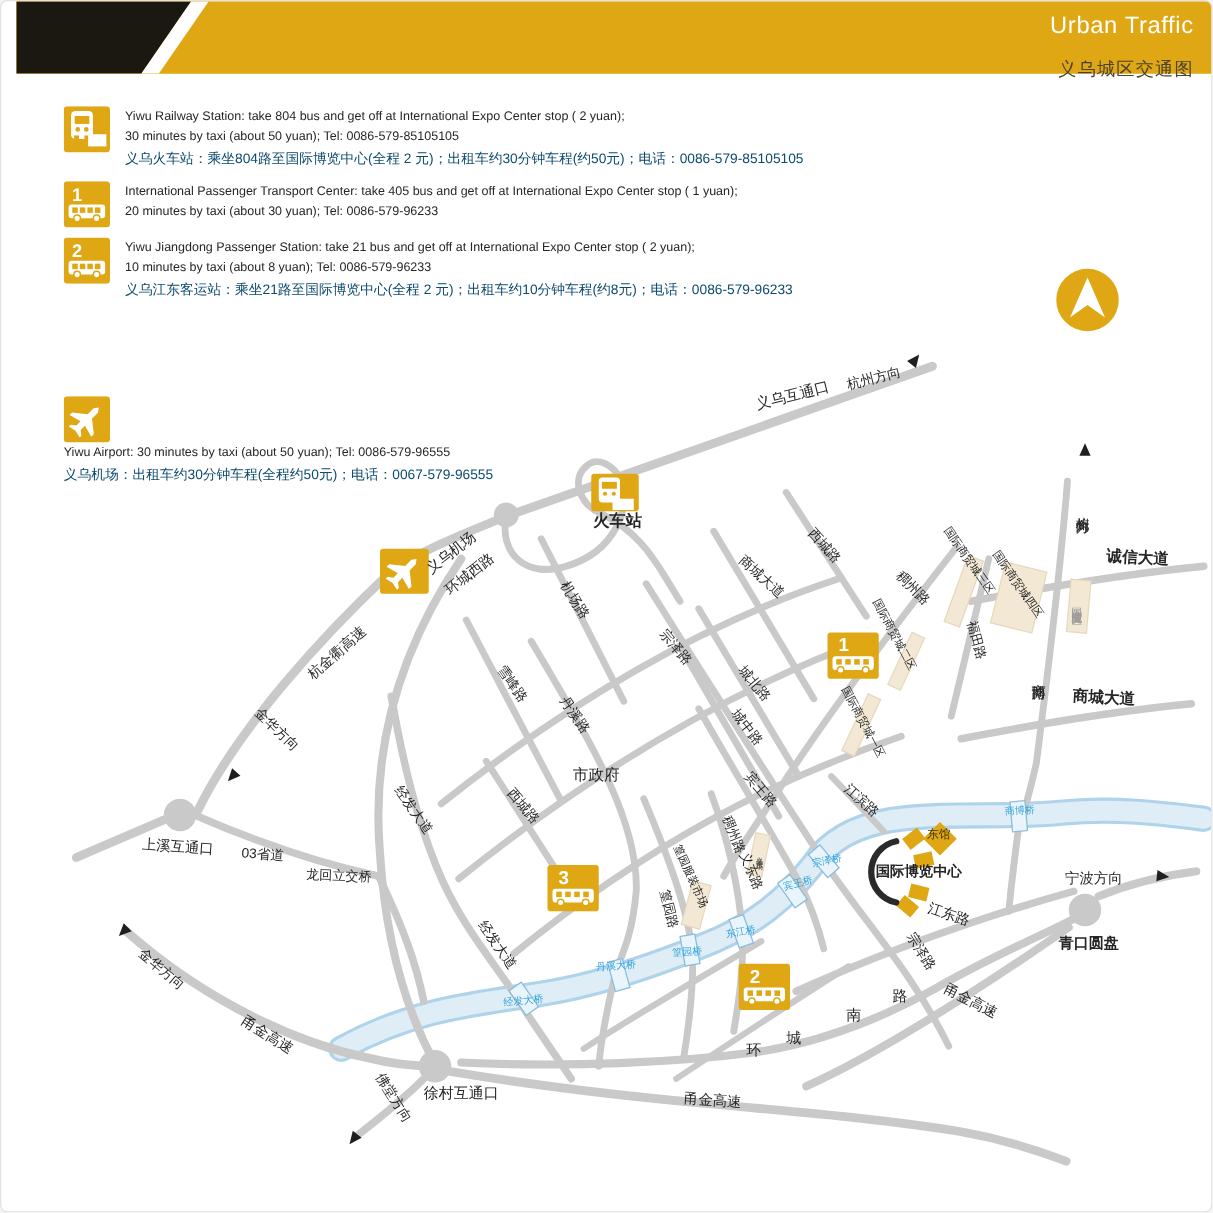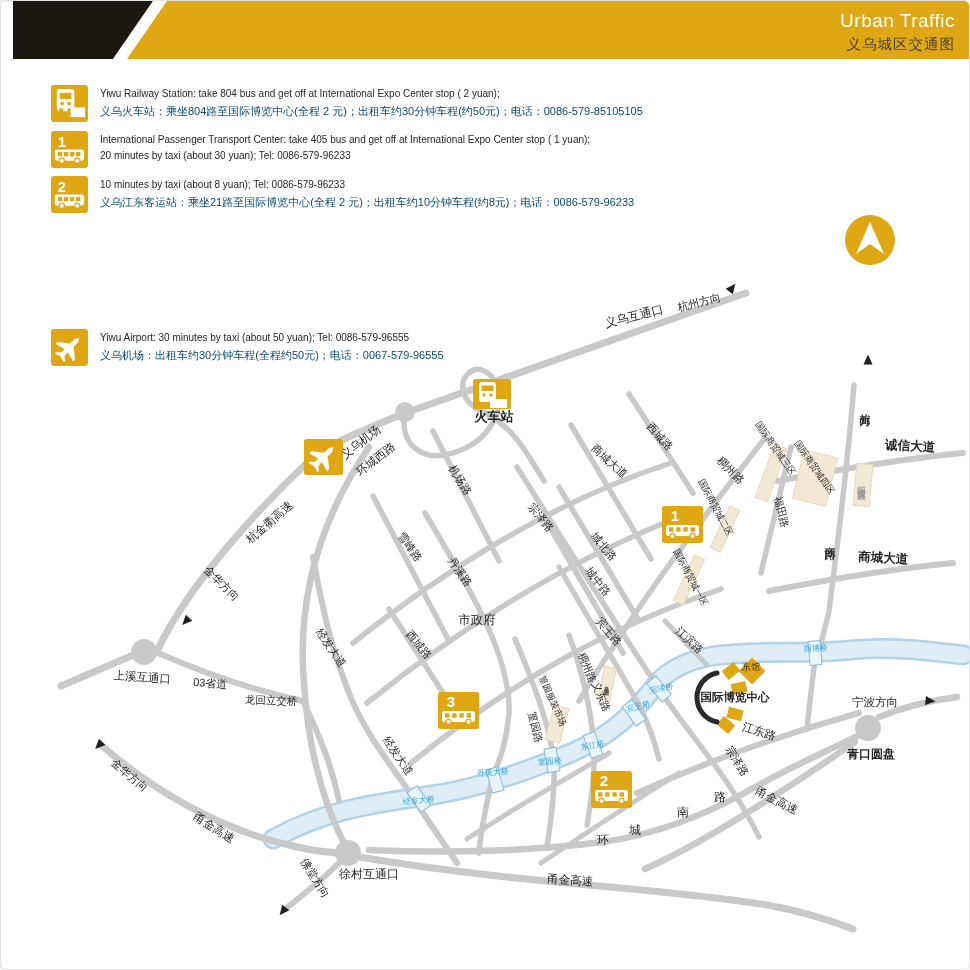--- a/index.html
+++ b/index.html
@@ -6,25 +6,25 @@
   .page{position:relative;width:968px;height:968px;background:#ffffff;border:1px solid #e2e2e2;
         border-radius:6px;overflow:hidden;font-family:"Liberation Sans","DejaVu Sans",sans-serif;margin:0 auto;}
   
   .header{position:absolute;left:12px;top:0;width:100%;height:58px;background:#DFA713;z-index:3;}
   .hdr-black{position:absolute;left:0;top:0;width:160px;height:58px;background:#1b1812;
              clip-path:polygon(0 0,140px 0,100px 58px,0 58px);}
   .hdr-stripe{position:absolute;left:0;top:0;width:170px;height:58px;background:#ffffff;
              clip-path:polygon(140px 0,154px 0,114px 58px,100px 58px);}
   .hdr-titles{position:absolute;right:26px;top:9px;text-align:right;}
   .t-en{color:#ffffff;font-size:19px;letter-spacing:.5px;}
-  .t-zh{color:#4b4330;font-size:14.5px;margin-top:3px;letter-spacing:1px;}
+  .t-zh{color:#4b4330;font-size:14.5px;margin-top:14px;letter-spacing:1px;}
   
   .legend{position:absolute;left:50px;top:84px;z-index:2;width:680px;}
   .lg-block{display:flex;align-items:flex-start;}
-  .lg-b2{margin-top:9px;} .lg-b3{margin-top:8px;} .lg-b4{margin-top:116px;}
+  .lg-b2{margin-top:9px;} .lg-b3{margin-top:8px;} .lg-b4{margin-top:76px;flex-direction:column;}
   .lg-icon{width:37px;height:37px;flex:0 0 auto;margin-right:12px;}
   .lg-text{padding-top:1px;}
   .ln{white-space:nowrap;}
   .en{color:#262626;font-size:10px;line-height:16px;}
   .zh{color:#0c4a6e;font-size:11px;line-height:18px;}
   
   #map{position:absolute;left:0;top:0;z-index:1;}
   .rd{fill:none;stroke:#C9C9C9;stroke-linecap:round;stroke-linejoin:round;}
   .rv-edge{fill:none;stroke:#AFD3EA;stroke-width:21;stroke-linecap:round;}
   .rv-fill{fill:none;stroke:#DEEDF6;stroke-width:16;stroke-linecap:round;}
@@ -256,20 +256,21 @@
         <rect x="6" y="4" width="18" height="23" rx="3.5" fill="#ffffff"></rect>
         <rect x="9" y="8" width="12" height="6.5" fill="#DFA713"></rect>
         <circle cx="11.5" cy="19" r="1.9" fill="#DFA713"></circle>
         <circle cx="18.5" cy="19" r="1.9" fill="#DFA713"></circle>
         <rect x="8.5" y="24" width="4" height="4" fill="#DFA713"></rect>
         <rect x="17" y="24" width="4" height="4" fill="#DFA713"></rect>
         <rect x="20" y="23" width="15" height="10" fill="#ffffff"></rect>
       </svg>
       <div class="lg-text">
         <div class="ln en">Yiwu Railway Station: take 804 bus and get off at International Expo Center stop ( 2 yuan);</div>
+        <div class="ln en">30 minutes by taxi (about 50 yuan); Tel: 0086-579-85105105</div>
         <div class="ln zh">义乌火车站：乘坐804路至国际博览中心(全程 2 元)；出租车约30分钟车程(约50元)；电话：0086-579-85105105</div>
       </div>
     </div>
 
     <div class="lg-block lg-b2">
       <svg class="lg-icon" viewBox="0 0 38 38">
         <rect x="0" y="0" width="38" height="38" rx="3" fill="#DFA713"></rect>
         <text x="11" y="16" text-anchor="middle" fill="#ffffff" font-size="15" font-weight="bold">1</text>
         <rect x="4" y="19" width="30" height="11.5" rx="2.5" fill="#ffffff"></rect>
         <rect x="7" y="21.5" width="4.5" height="4.5" fill="#DFA713"></rect>
@@ -291,20 +292,21 @@
         <text x="11" y="16" text-anchor="middle" fill="#ffffff" font-size="15" font-weight="bold">2</text>
         <rect x="4" y="19" width="30" height="11.5" rx="2.5" fill="#ffffff"></rect>
         <rect x="7" y="21.5" width="4.5" height="4.5" fill="#DFA713"></rect>
         <rect x="13.2" y="21.5" width="4.5" height="4.5" fill="#DFA713"></rect>
         <rect x="19.4" y="21.5" width="4.5" height="4.5" fill="#DFA713"></rect>
         <rect x="25.6" y="21.5" width="4.5" height="4.5" fill="#DFA713"></rect>
         <circle cx="11" cy="30.5" r="2.7" fill="#ffffff" stroke="#DFA713" stroke-width="1.2"></circle>
         <circle cx="27" cy="30.5" r="2.7" fill="#ffffff" stroke="#DFA713" stroke-width="1.2"></circle>
       </svg>
       <div class="lg-text">
+        <div class="ln en">Yiwu Jiangdong Passenger Station: take 21 bus and get off at International Expo Center stop ( 2 yuan);</div>
         <div class="ln en">10 minutes by taxi (about 8 yuan); Tel: 0086-579-96233</div>
         <div class="ln zh">义乌江东客运站：乘坐21路至国际博览中心(全程 2 元)；出租车约10分钟车程(约8元)；电话：0086-579-96233</div>
       </div>
     </div>
 
     <div class="lg-block lg-b4">
       <svg class="lg-icon" viewBox="0 0 38 38">
         <rect x="0" y="0" width="38" height="38" rx="3" fill="#DFA713"></rect>
         <path d="M0,-12 L2.2,-9 L2.2,-3 L11,4 L11,6.5 L2.2,4.2 L2.2,8.5 L5.5,11 L5.5,12.8 L0,11.5 L-5.5,12.8 L-5.5,11 L-2.2,8.5 L-2.2,4.2 L-11,6.5 L-11,4 L-2.2,-3 L-2.2,-9 Z" fill="#ffffff" transform="translate(19 19) rotate(45) scale(1.15)"></path>
       </svg>

